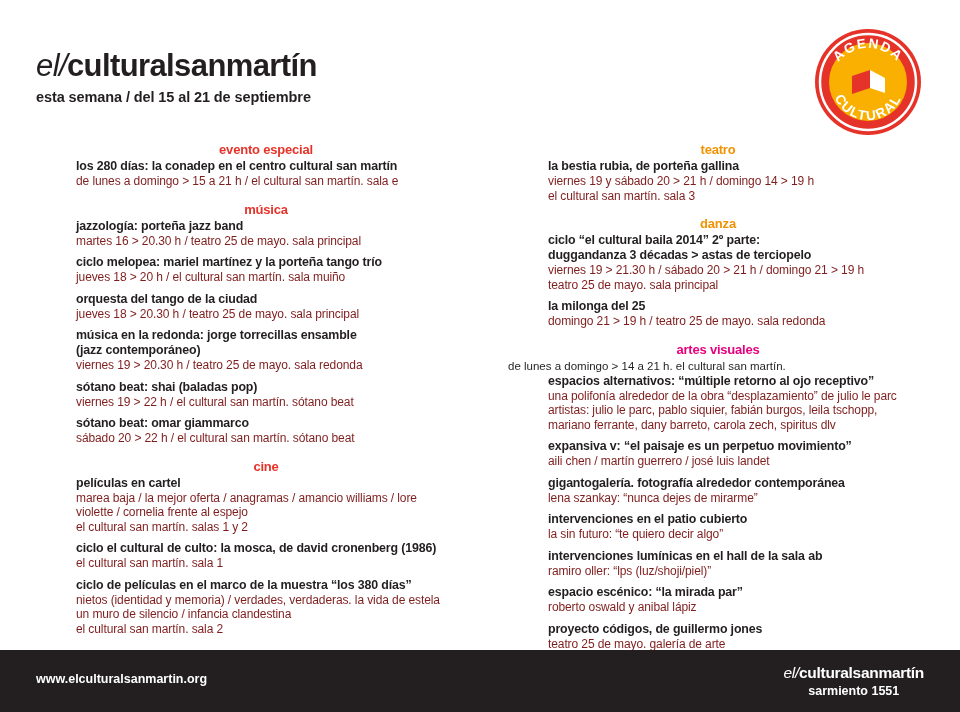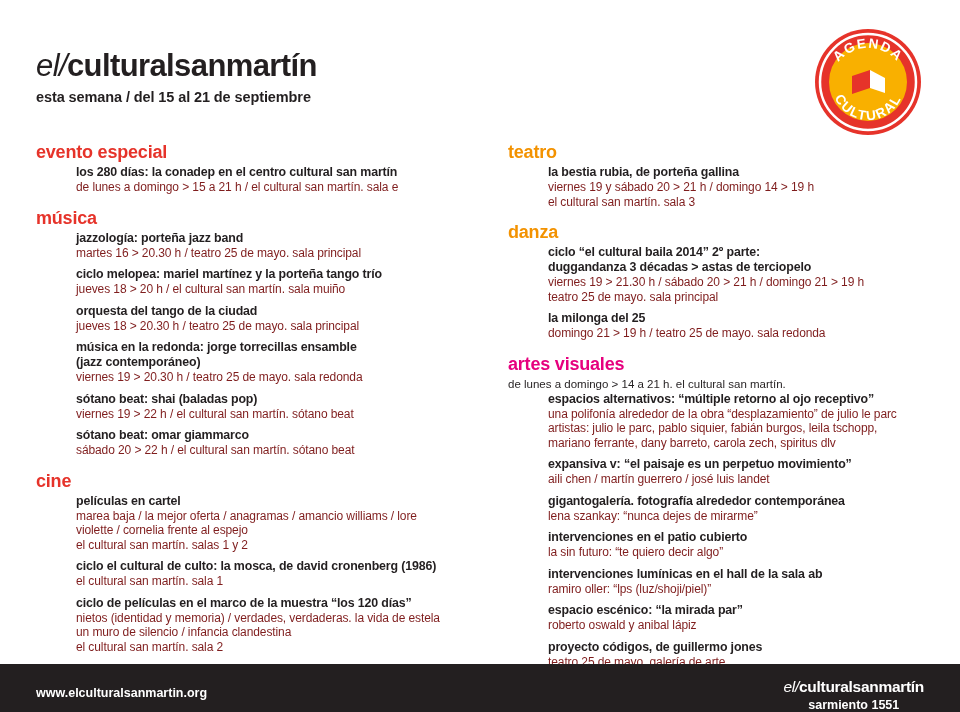--- a/index.html
+++ b/index.html
@@ -62,24 +62,25 @@
   .col {
     position: absolute;
     top: 142px;
   }
   .col-left { left: 36px; width: 460px; }
   .col-right { left: 508px; width: 420px; }
 
   .section { margin-bottom: 13px; }
 
   .section-title {
-    font-size: 18px;
+    font-size: 13px;
     font-weight: bold;
     margin-bottom: 2px;
     letter-spacing: -0.2px;
+    text-align: center;
   }
   .section-note {
     font-size: 11.5px;
     color: #231f20;
     line-height: 14px;
     margin-bottom: 1px;
   }
 
   .entry { margin-bottom: 7px; margin-left: 40px; }
   .entry-title {
@@ -94,21 +95,21 @@
     color: #7f1d1d;
     letter-spacing: -0.1px;
   }
 
   
   .footer {
     position: absolute;
     left: 0;
     bottom: 0;
     width: 960px;
-    height: 48px;
+    height: 62px;
     background: #231f20;
     color: #ffffff;
   }
   .footer-url {
     position: absolute;
     left: 36px;
     top: 22px;
     font-size: 12.5px;
     font-weight: bold;
     color: #ffffff;
@@ -213,21 +214,21 @@
         <div class="entry-title">películas en cartel</div>
         <div class="entry-line">marea baja / la mejor oferta / anagramas / amancio williams / lore</div>
         <div class="entry-line">violette / cornelia frente al espejo</div>
         <div class="entry-line">el cultural san martín. salas 1 y 2</div>
       </div>
       <div class="entry">
         <div class="entry-title">ciclo el cultural de culto: la mosca, de david cronenberg (1986)</div>
         <div class="entry-line">el cultural san martín. sala 1</div>
       </div>
       <div class="entry">
-        <div class="entry-title">ciclo de películas en el marco de la muestra “los 120 días”</div>
+        <div class="entry-title">ciclo de películas en el marco de la muestra “los 380 días”</div>
         <div class="entry-line">nietos (identidad y memoria) / verdades, verdaderas. la vida de estela</div>
         <div class="entry-line">un muro de silencio / infancia clandestina</div>
         <div class="entry-line">el cultural san martín. sala 2</div>
       </div>
     </div>
 
     <div class="section">
       <div class="section-title" style="color:#e6332a">letras</div>
       <div class="entry">
         <div class="entry-title">ciclo anual. “pensar y escribir sobre”: rock, por pablo schanton</div>

